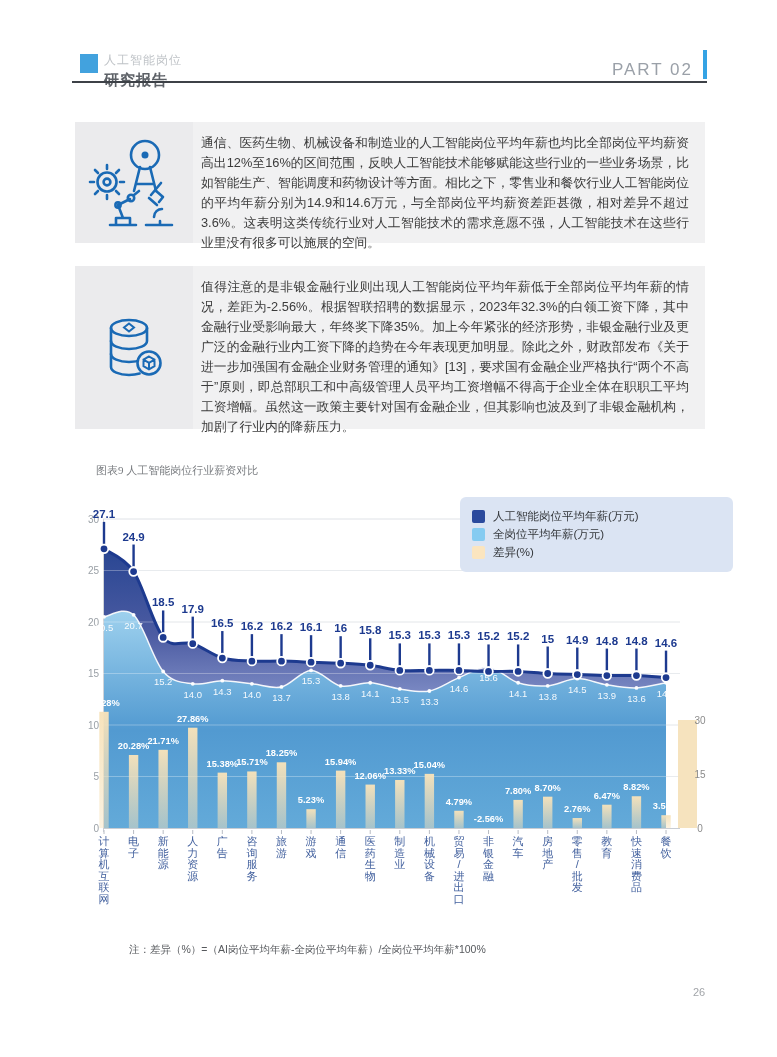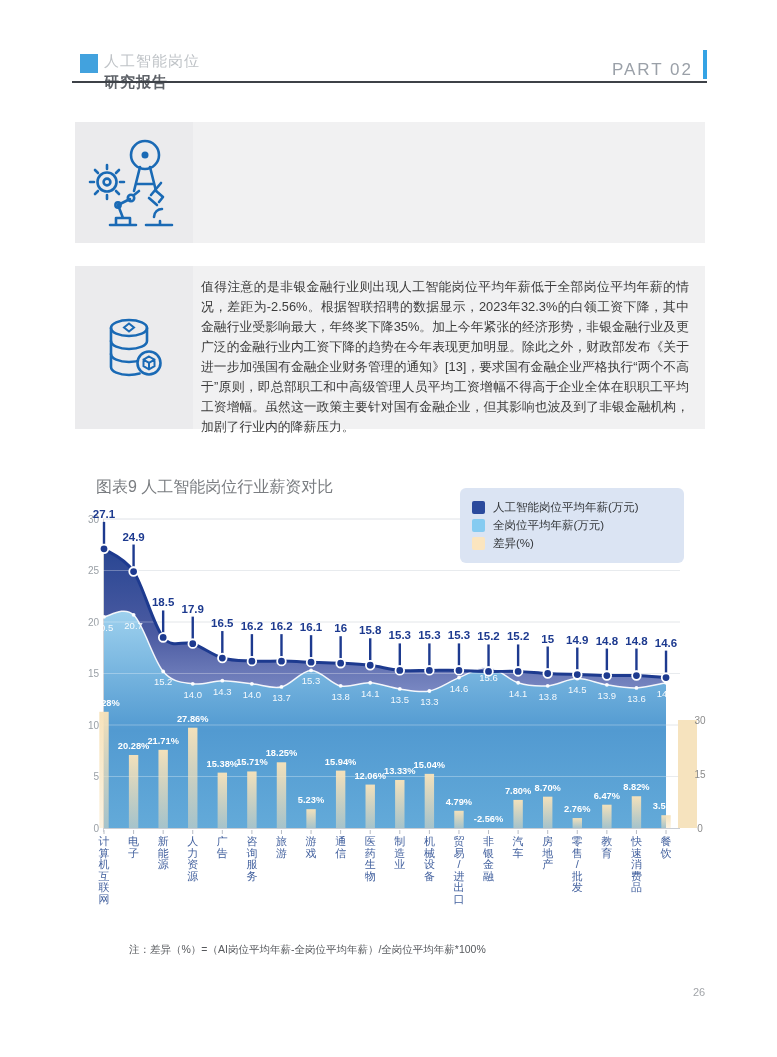--- a/index.html
+++ b/index.html
@@ -4,37 +4,37 @@
 <style>
   * { margin:0; padding:0; box-sizing:border-box; }
   html,body { background:#ffffff; }
   body { font-family:"Liberation Sans", sans-serif; }
   .page { position:relative; width:777px; height:1057px; background:#fff; margin:0 auto; overflow:hidden; }
 
   
   .hdr { position:absolute; left:72px; right:70px; top:48px; height:34px; }
   .hdr-logo { position:absolute; left:8px; top:6px; width:18px; height:19px; background:#42a2de; }
   .hdr-titles { position:absolute; left:32px; top:4px; }
-  .hdr-t1 { font-size:15px; color:#bfc3c7; letter-spacing:1px; }
+  .hdr-t1 { font-size:12px; color:#bfc3c7; letter-spacing:1px; }
   .hdr-t2 { font-size:15px; color:#5d6167; font-weight:bold; letter-spacing:1px; margin-top:2px; }
   .hdr-part { position:absolute; right:14px; top:12px; font-size:17px; color:#9aa0a8; letter-spacing:2px; }
   .hdr-bar { position:absolute; right:0; top:2px; width:4px; height:29px; background:#35a3e4; }
   .hdr-rule { position:absolute; left:72px; right:70px; top:81px; height:2px; background:#3d4147; }
 
   
   .block { position:absolute; left:75px; width:630px; background:#f1f1f2; display:flex; }
   .block-icon { width:118px; background:#ebebed; display:flex; align-items:center; justify-content:center; }
   .block-text { flex:1; padding:11px 16px 10px 8px; font-size:12.8px; line-height:20px; color:#3b3b3b; text-align:justify; }
   .block1 { top:122px; height:121px; }
   .block2 { top:258px; height:163px;margin-top:8px; }
 
   
   .figure { position:absolute; left:75px; top:462px; width:640px; height:505px; }
-  .fig-title { position:absolute; left:21px; top:15px; font-size:16px; color:#7a7d81; }
-  .legend { position:absolute; left:385px; top:26px; width:224px; background:#dbe4f3; border-radius:6px; padding:9px 12px; z-index:5; }
+  .fig-title { position:absolute; left:21px; top:1px; font-size:11px; color:#7a7d81;font-family:Liberation Serif, serif; }
+  .legend { position:absolute; left:385px; top:35px; width:273px; background:#dbe4f3; border-radius:6px; padding:9px 12px; z-index:5; }
   .legend-row { display:flex; align-items:center; margin:3px 0; }
   .legend-swatch { width:13px; height:13px; border-radius:2px; margin-right:8px; flex:0 0 auto; }
   .sw-ai { background:#2b4a9d; }
   .sw-all { background:#85cbf1; }
   .sw-diff { background:#fbe5bf; }
   .legend-label { font-size:11.5px; color:#34373b; }
   .chart-svg { position:absolute; left:13px; top:43px; }
   .fig-note { position:absolute; left:21px; top:481px; font-size:10.5px; color:#56595d;margin-left:33px; }
 
   .page-num { position:absolute; left:693px; top:986px; font-size:11px; color:#a2a5a9; }
@@ -78,20 +78,21 @@
             <circle cx="43" cy="63" r="3.2"></circle>
             <path d="M46 60 l5 -4"></path>
           </g>
 
           <g>
             <path d="M63 60 l10 -12 M67 55 l8 7 -4 5 M61 63 l8 7 M58 90 h26 M66 82 c0,-5 4,-8 8,-8 M72 90 v-4"></path>
           </g>
         </g>
       </svg>
     </div>
+    <div class="block-text">通信、医药生物、机械设备和制造业的人工智能岗位平均年薪也均比全部岗位平均薪资高出12%至16%的区间范围，反映人工智能技术能够赋能这些行业的一些业务场景，比如智能生产、智能调度和药物设计等方面。相比之下，零售业和餐饮行业人工智能岗位的平均年薪分别为14.9和14.6万元，与全部岗位平均薪资差距甚微，相对差异不超过3.6%。这表明这类传统行业对人工智能技术的需求意愿不强，人工智能技术在这些行业里没有很多可以施展的空间。</div>
   </div>
 
   <div class="block block2">
     <div class="block-icon">
       <svg width="62" height="66" viewBox="0 0 62 66">
         <g stroke="#1a6ab5" stroke-width="2.6" fill="none" stroke-linecap="round">
           <ellipse cx="26" cy="13" rx="18" ry="8"></ellipse>
           <path d="M8 13 v13 c0,4.4 8,8 18,8 s18,-3.6 18,-8 v-13"></path>
           <path d="M8 26 v13 c0,4.4 8,8 18,8 s18,-3.6 18,-8"></path>
           <path d="M8 39 v13 c0,4.4 8,8 18,8 4,0 7.6,-0.5 10.6,-1.4"></path>

